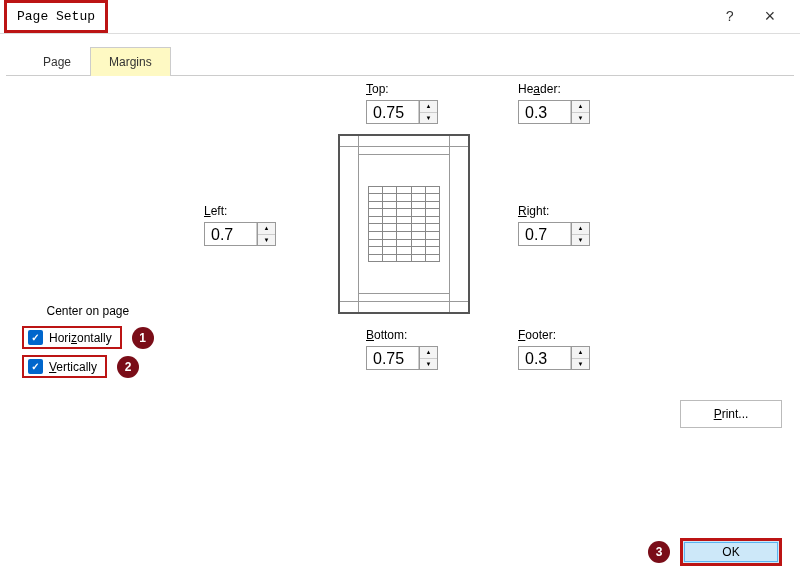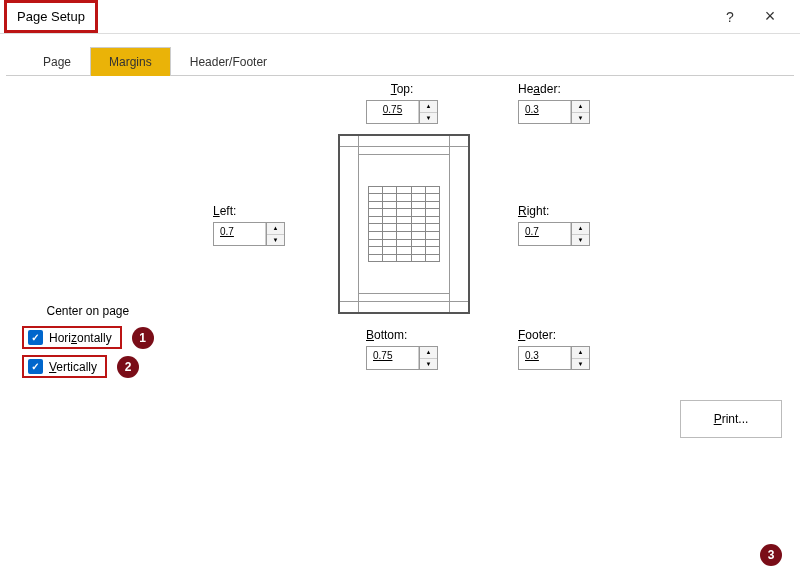--- a/index.html
+++ b/index.html
@@ -12,20 +12,21 @@
     height: 580px;
     position: relative;
     overflow: hidden;
   }
   .titlebar {
     height: 34px;
     display: flex;
     align-items: center;
     padding: 0 10px 0 0;
     border-bottom: 1px solid #ddd;
+    font-family: Liberation Mono, monospace;
   }
   .titlebar .title {
     padding: 6px 10px;
     font-size: 13px;
     border: 3px solid #bc1414;
     margin-left: 4px;
   }
   .titlebar .spacer { flex: 1; }
   .titlebar .help, .titlebar .close {
     width: 40px;
@@ -50,21 +51,21 @@
     padding: 7px 18px;
     border: 1px solid transparent;
     border-bottom: none;
     position: relative;
     top: 1px;
     background: transparent;
     color: #333;
   }
   .tab.active {
     border-color: #ccc;
-    background: #eab308;
+    background: #fef9c3;
   }
 
   .content {
     position: relative;
     padding: 10px 18px 0 18px;
   }
 
   .margin-group {
     position: absolute;
   }
@@ -75,22 +76,21 @@
   .spinner {
     display: flex;
     height: 24px;
     border: 1px solid #999;
   }
   .spinner .val {
     width: 52px;
     padding: 3px 6px;
     border: none;
     border-right: 1px solid #ccc;
-    font-size: 10px;
-    text-decoration: underline;
+    font-size: 16px;
   }
   .spinner .arrows {
     width: 18px;
     display: flex;
     flex-direction: column;
     border-left: 1px solid #999;
   }
   .spinner .arrows div {
     flex: 1;
     display: flex;
@@ -172,21 +172,21 @@
 
   .bottom-buttons {
     position: absolute;
     right: 18px;
     top: 400px;
     display: flex;
     gap: 10px;
   }
   .btn {
     min-width: 102px;
-    height: 38px;
+    height: 28px;
     padding: 0 14px;
     border: 1px solid #bbb;
     background: #fff;
     display: flex;
     align-items: center;
     justify-content: center;
     font-size: 12px;
   }
 
   .dialog-actions {
@@ -211,26 +211,25 @@
 <div class="titlebar">
   <div class="title">Page Setup</div>
   <div class="spacer"></div>
   <div class="help">?</div>
   <div class="close">×</div>
 </div>
 
 <div class="tabs">
   <div class="tab">Page</div>
   <div class="tab active">Margins</div>
-  <div class="tab">Header/Footer</div>
 </div>
 
 <div class="content">
 
-  <div class="margin-group" style="left:366px; top:6px;text-align:center;">
+  <div class="margin-group" style="left:366px; top:6px;">
     <span class="lbl"><span class="u">T</span><span>op:</span></span>
     <div class="spinner">
       <div class="val">0.75</div>
       <div class="arrows">
           <div>▲</div>
           <div>▼</div>
         </div>
     </div>
   </div>
 
@@ -238,21 +237,21 @@
     <span class="lbl">He<span class="u">a</span>der:</span>
     <div class="spinner">
       <div class="val">0.3</div>
       <div class="arrows">
           <div>▲</div>
           <div>▼</div>
         </div>
     </div>
   </div>
 
-  <div class="margin-group" style="left:213px; top:128px;">
+  <div class="margin-group" style="left:204px; top:128px;">
     <span class="lbl"><span class="u">L</span>eft:</span>
     <div class="spinner">
       <div class="val">0.7</div>
       <div class="arrows">
           <div>▲</div>
           <div>▼</div>
         </div>
     </div>
   </div>
 
@@ -371,13 +370,14 @@
 </div>
 
 <div class="bottom-buttons">
   <div class="btn">
       <span><span class="u">P</span>rint...</span>
     </div>
 </div>
 
 <div class="dialog-actions">
   <div class="badge">3</div>
+  <div class="btn ok">OK</div>
 </div>
 
 </body></html>

